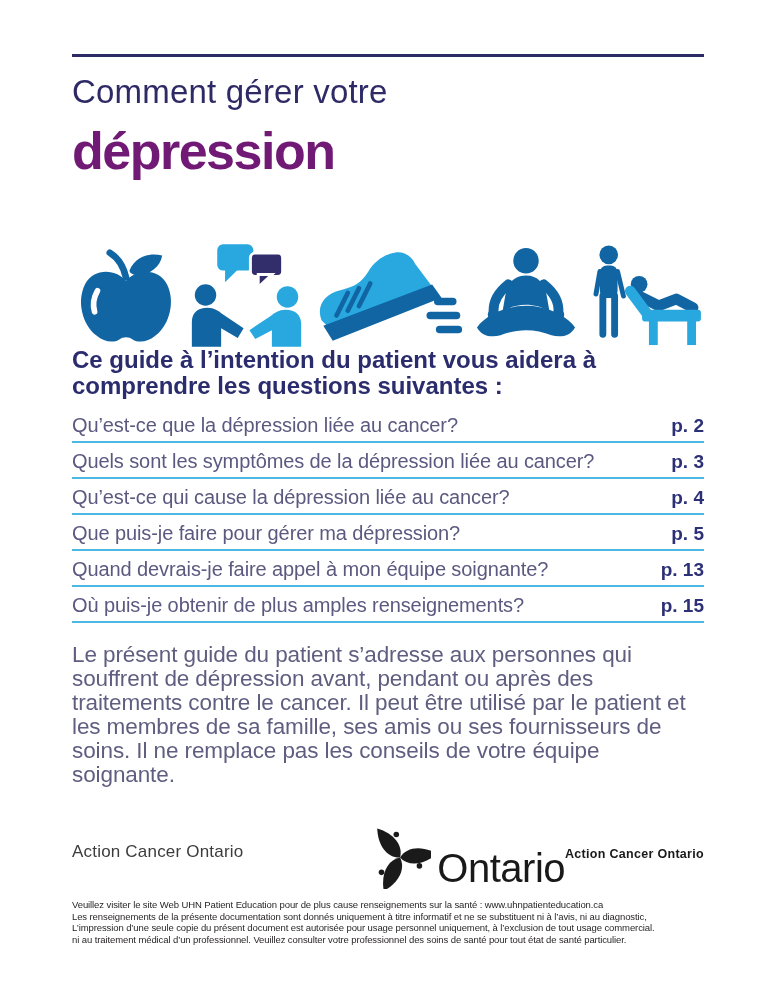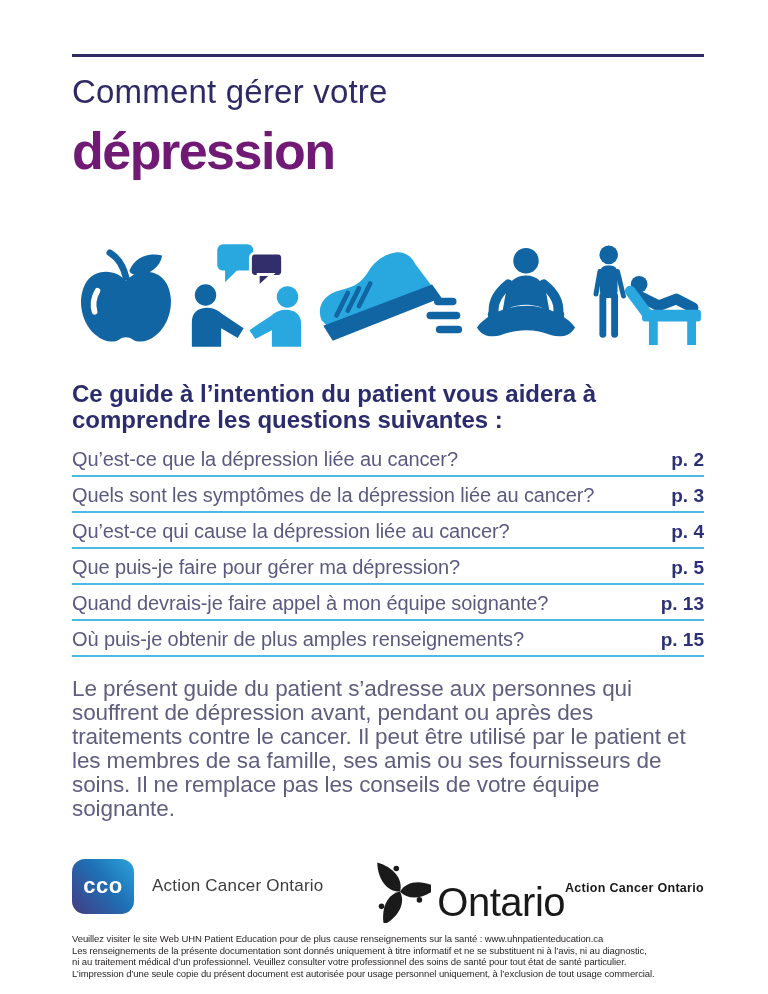--- a/index.html
+++ b/index.html
@@ -25,21 +25,21 @@
     color:#701a75;
   }
 
   .icon-row{
     margin-top:44px;height:112px;
     display:flex;justify-content:space-between;align-items:flex-end;
   }
   .icon-row svg{display:block;}
 
   .toc-heading{
-    margin-top:34px;max-width:600px;
+    max-width:600px;
     font-size:24px;line-height:26px;font-weight:700;
     color:#2b2c6d;
   }
   .toc{margin-top:8px;}
   .toc-row{
     display:flex;justify-content:space-between;align-items:baseline;
     padding:7px 0 4px 0;
     border-bottom:2px solid #4cb8e6;
     cursor:pointer;
   }
@@ -181,23 +181,20 @@
       <div class="toc-row">
         <span class="toc-q">Où puis-je obtenir de plus amples renseignements?</span>
         <span class="toc-p">p. 15</span>
       </div>
     </div>
 
     <div class="intro">Le présent guide du patient s’adresse aux personnes qui souffrent de dépression avant, pendant ou après des traitements contre le cancer. Il peut être utilisé par le patient et les membres de sa famille, ses amis ou ses fournisseurs de soins. Il ne remplace pas les conseils de votre équipe soignante.</div>
 
     <div class="brand-row">
       <div class="cco">
-        <div class="cco-badge">
-          <span>cco</span>
-        </div>
         <div class="cco-label">Action Cancer Ontario</div>
       </div>
 
       <div class="ontario">
         <svg width="62" height="74" viewBox="0 0 66 80">
           <g fill="#1a1a1a" transform="translate(33,46)">
             <path d="M0 -40 C-11 -25 -11 -8 0 0 C11 -8 11 -25 0 -40 Z" transform="rotate(-38)"></path>
             <path d="M0 -40 C-11 -25 -11 -8 0 0 C11 -8 11 -25 0 -40 Z" transform="rotate(84)"></path>
             <path d="M0 -40 C-11 -25 -11 -8 0 0 C11 -8 11 -25 0 -40 Z" transform="rotate(206)"></path>
             <circle cx="-20" cy="16" r="3"></circle>
@@ -209,18 +206,18 @@
           <div class="ont-word">Ontario</div>
           <div class="ont-rule"></div>
           <div class="ont-sub">Action Cancer Ontario</div>
         </div>
       </div>
     </div>
 
     <div class="disclaimer">
       <div>Veuillez visiter le site Web UHN Patient Education pour de plus cause renseignements sur la santé : www.uhnpatienteducation.ca</div>
       <div>Les renseignements de la présente documentation sont donnés uniquement à titre informatif et ne se substituent ni à l’avis, ni au diagnostic,</div>
+      <div>L’impression d’une seule copie du présent document est autorisée pour usage personnel uniquement, à l’exclusion de tout usage commercial.</div>
       <div>ni au traitement médical d’un professionnel. Veuillez consulter votre professionnel des soins de santé pour tout état de santé particulier.</div>
-      <div>L’impression d’une seule copie du présent document est autorisée pour usage personnel uniquement, à l’exclusion de tout usage commercial.</div>
     </div>
 
   </div>
 </div>
 
 </body></html>

